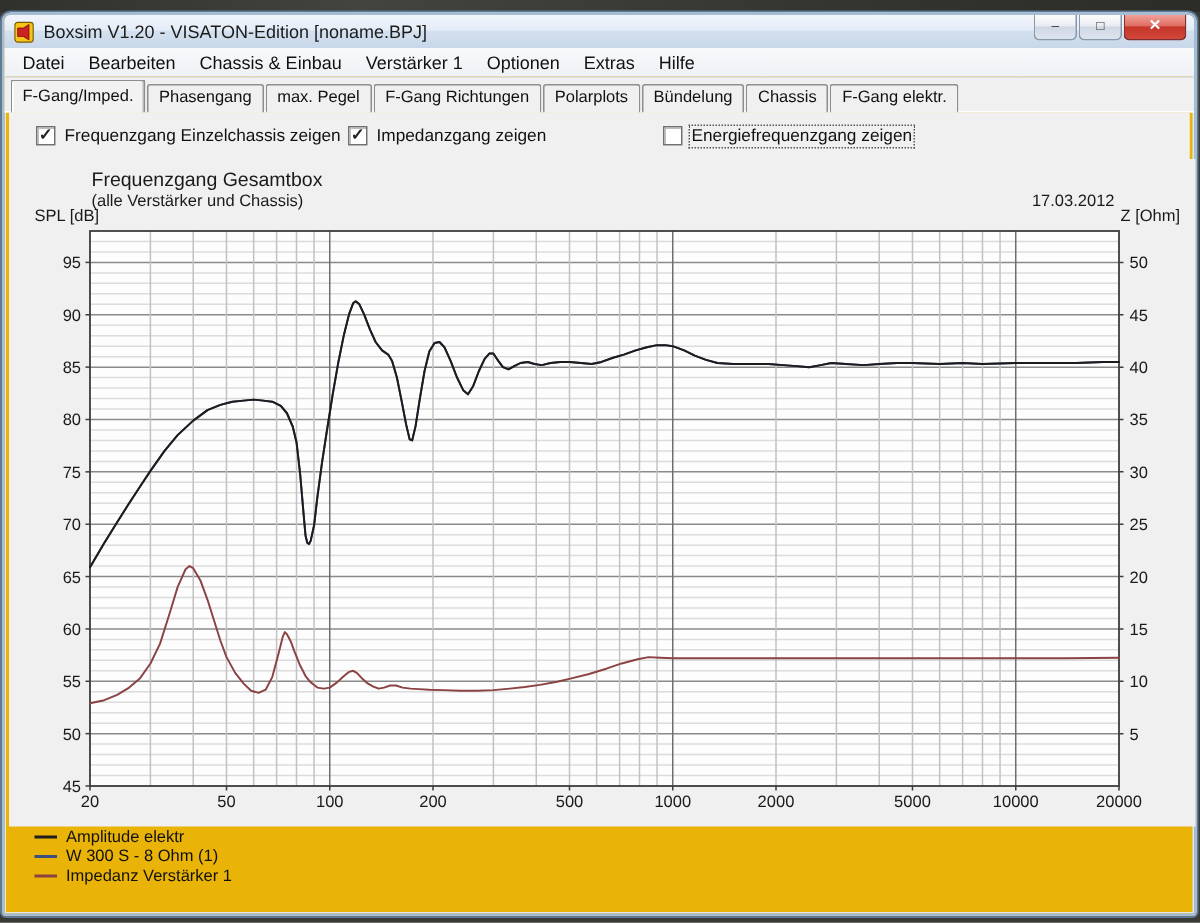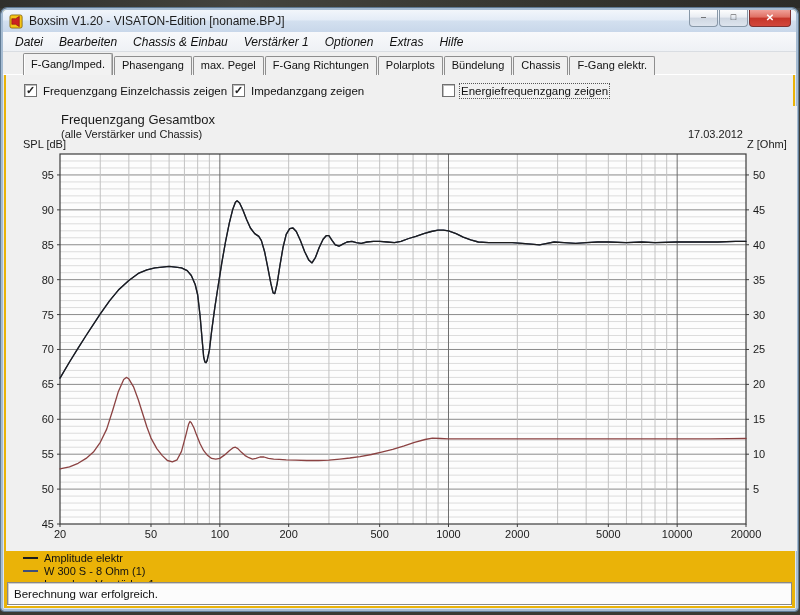--- a/index.html
+++ b/index.html
@@ -22,31 +22,31 @@
   .cap-btn { width:29px; height:17px; border:1px solid #8898a8; border-top:none;
     background:linear-gradient(#fdfdfd,#e8ecf2 45%,#cfd7e2 50%,#dde4ee);
     border-radius:0 0 4px 4px; margin-left:1px; text-align:center;
     font-size:9px; line-height:15px; color:#333; cursor:default; }
   .cap-btn.close { width:42px; border-color:#7e3130;
     background:linear-gradient(#f0a199,#df6e62 45%,#c63529 50%,#d2473c);
     color:#fff; font-size:10px; font-weight:bold; }
   
   .menubar { height:20px; background:linear-gradient(#f8f9fb,#eef1f5);
     border-bottom:1px solid #d9dde2; display:flex; align-items:center; padding-left:4px; }
-  .menu-item { padding:2px 8px; font-size:12px; color:#111; white-space:nowrap;font-style:italic; }
+  .menu-item { padding:2px 8px; font-size:12px; color:#111; white-space:nowrap; }
   
   .tabstrip { height:23px; background:#f0f0f0; display:flex; align-items:flex-end;
     padding-left:4px; position:relative; }
   .tabstrip::after { content:""; position:absolute; left:0; right:0; bottom:0;
     border-bottom:1px solid #ffffff; }
   .tab { height:19px; padding:2px 7px 0 7px; font-size:11px; color:#111;
     border:1px solid #8e8e8e; border-bottom:none; border-radius:2px 2px 0 0;
     background:#f0f0f0; margin-right:1px; white-space:nowrap; position:relative; z-index:1; }
   .tab.active { height:22px; padding-top:4px; z-index:3; background:#f2f2f2;
-    box-shadow:1px 0 0 #fff inset, -1px 0 0 #bbb inset;margin-left:16px; }
+    box-shadow:1px 0 0 #fff inset, -1px 0 0 #bbb inset; }
   
   .checkrow { height:32px; margin:0 3px; background:#f0f0f0;
     border-bottom:1px solid #d8d8d8; box-shadow:0 1px 0 #ffffff;
     display:flex; align-items:center; position:relative; }
   .checkbox-item { position:absolute; display:flex; align-items:center; }
   .cb-box { width:13px; height:13px; background:#fff; border:1px solid #707070;
     box-shadow:inset 1px 1px 0 #bdbdbd; font-size:11px; line-height:11px;
     text-align:center; color:#222; font-weight:bold; }
   .cb-label { margin-left:6px; font-size:11.5px; color:#111; white-space:nowrap; }
   .cb-label.focused { outline:1px dotted #555; outline-offset:1px; }
@@ -291,17 +291,14 @@
     <div class="legend-row">
       <span class="legend-swatch" style="border-top-color: rgb(61, 79, 124);"></span>
       <span class="legend-label">W 300 S - 8 Ohm (1)</span>
     </div>
     <div class="legend-row">
       <span class="legend-swatch" style="border-top-color: rgb(139, 66, 66);"></span>
       <span class="legend-label">Impedanz Verstärker 1</span>
     </div>
   </div>
 
-  <div class="statusbar">
-    <span class="status-text">Berechnung war erfolgreich.</span>
-  </div>
 
 </div>
 
 </body></html>

